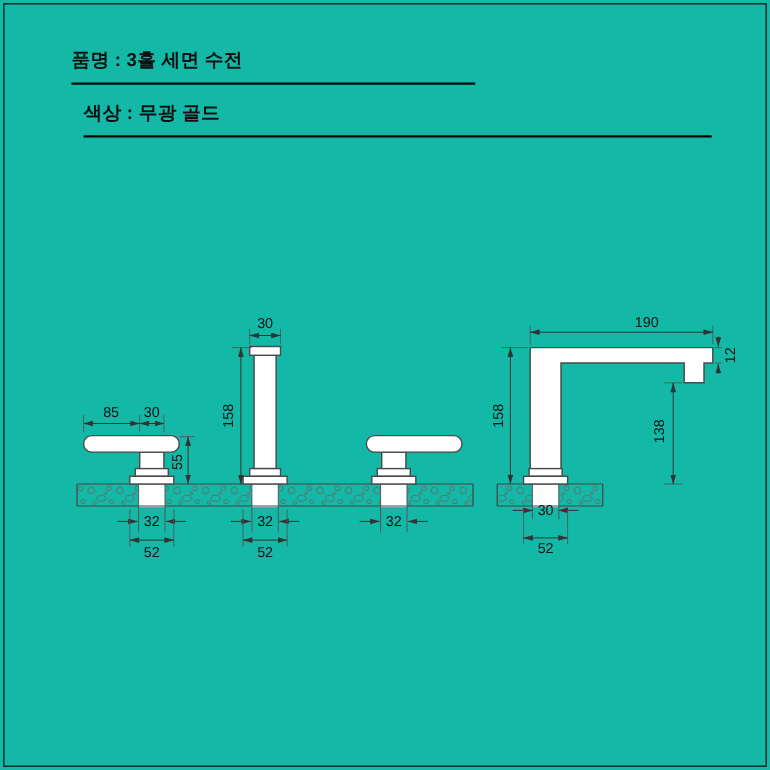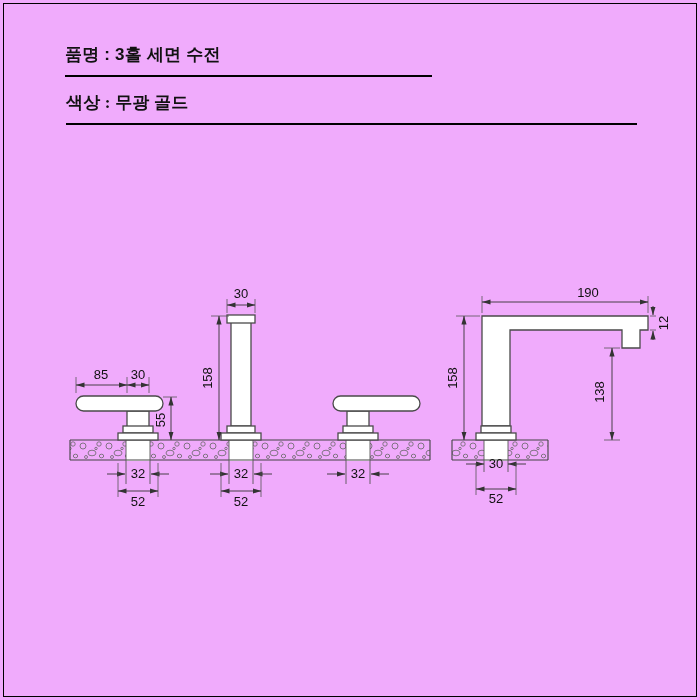--- a/index.html
+++ b/index.html
@@ -1,24 +1,24 @@
 <!DOCTYPE html>
 <html><head>
 <meta charset="utf-8">
 <style>
   * { margin:0; padding:0; box-sizing:border-box; }
   html,body { width:700px; height:700px; background:#fff; }
   body { font-family:"Liberation Sans", sans-serif; color:#111; }
-  .page { position:relative; width:700px; height:700px; background:#f0abfc; overflow:hidden; }
+  .page { position:relative; width:700px; height:700px; background:#14b8a6; overflow:hidden; }
   .frame { position:absolute; inset:3px; border:1px solid #000; pointer-events:none; }
   .hcell { position:absolute; font-weight:bold; font-size:17px; letter-spacing:0.2px;
            border-bottom:2px solid #000; padding-bottom:9px; }
   .product { left:65px; top:43px; width:367px; }
   .model   { left:445px; top:43px; width:191px; }
-  .color   { left:66px; top:91px; width:571px;font-family:Liberation Serif, serif; }
+  .color   { left:76px; top:91px; width:571px; }
   svg.draw { position:absolute; left:0; top:0; }
   .t { font-family:"Liberation Sans", sans-serif; font-size:13px; fill:#111; text-anchor:middle; }
   .obj { fill:#fff; stroke:#4a4a4a; stroke-width:1.3; }
   .dim { stroke:#333; stroke-width:0.9; fill:none; }
   .ext { stroke:#555; stroke-width:0.8; fill:none; }
 </style>
 </head>
 <body>
 
 <div class="page">

